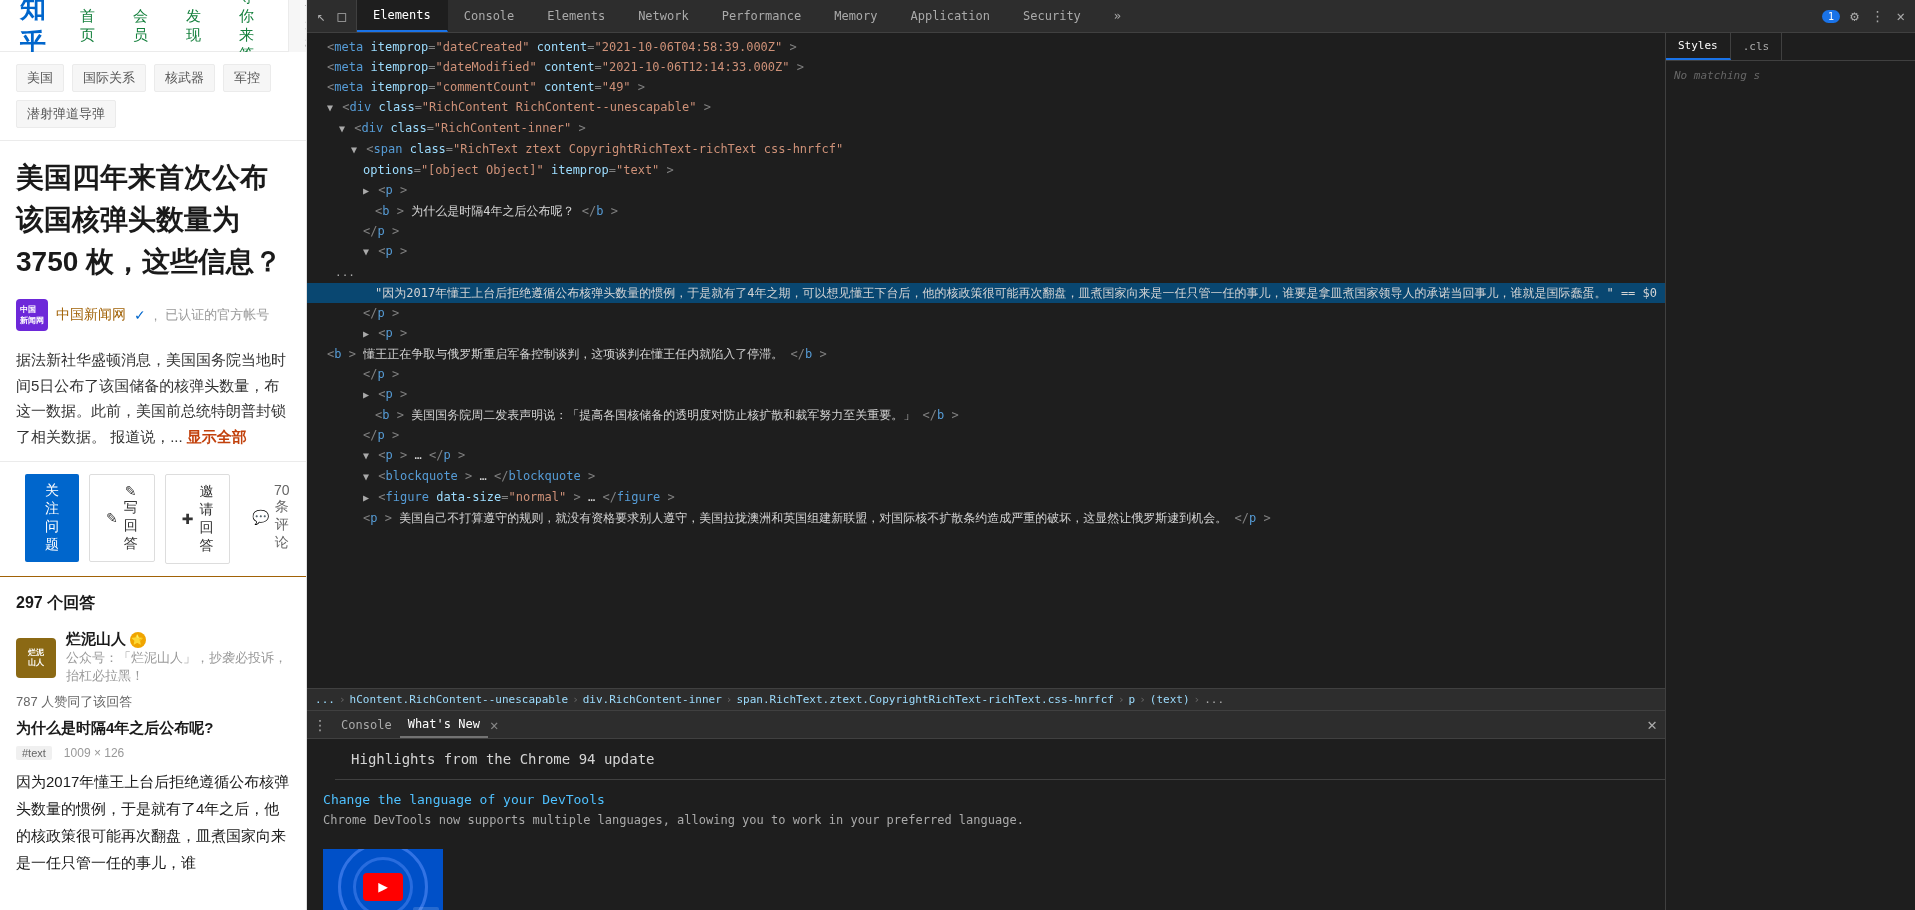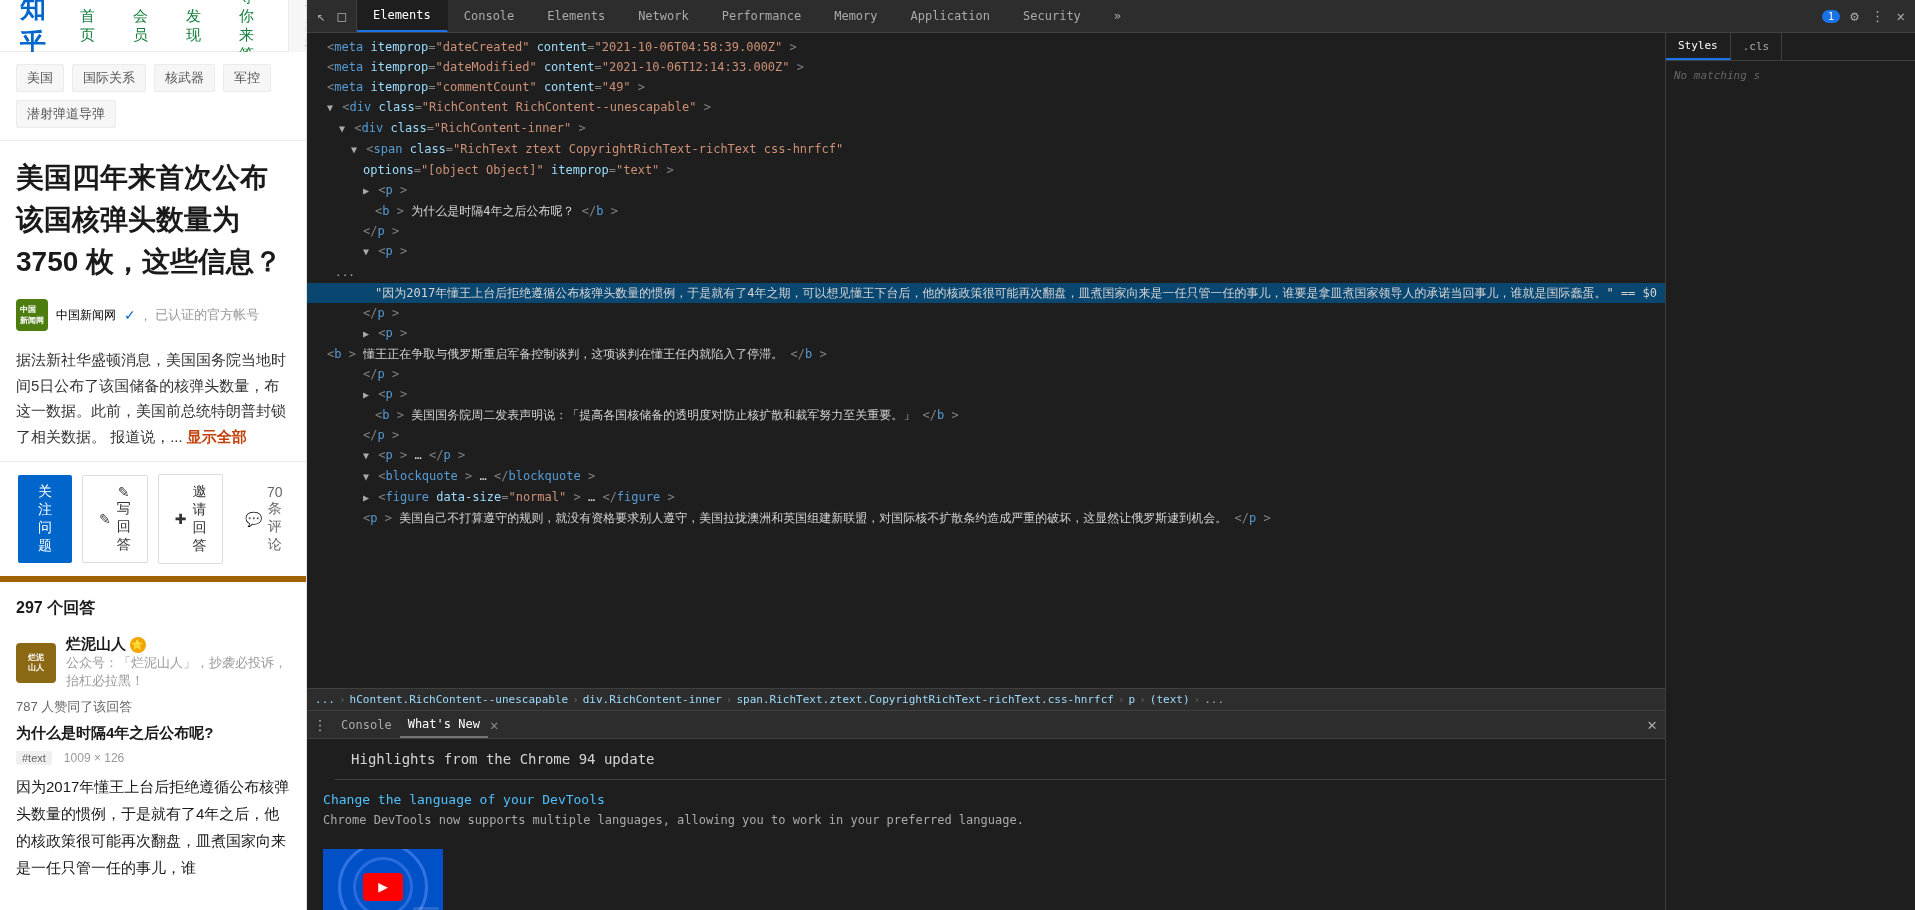--- a/index.html
+++ b/index.html
@@ -87,34 +87,34 @@
     .article-meta {
       display: flex;
       align-items: center;
       gap: 8px;
       padding: 8px 16px;
     }
 
     .author-avatar {
       width: 32px;
       height: 32px;
-      background: #4d7c0f;
+      background: #6d28d9;
       border-radius: 4px;
       display: flex;
       align-items: center;
       justify-content: center;
       font-size: 10px;
       color: white;
       font-weight: bold;
       flex-shrink: 0;
     }
 
     .author-name {
-      color: #000000;
-      font-size: 12px;
+      color: #a16207;
+      font-size: 14px;
     }
 
     .verified-icon {
       color: #0066cc;
       font-size: 14px;
     }
 
     .author-desc {
       color: #999;
       font-size: 13px;
@@ -129,24 +129,24 @@
 
     .show-all {
       color: #c2410c;
       cursor: pointer;
       font-weight: bold;
     }
 
     .action-bar {
       display: flex;
       gap: 10px;
-      padding: 12px 18px;
+      padding: 12px 25px;
       border-top: 1px solid #ebebeb;
-      border-bottom: 6px solid #a16207;
-      align-items: center;
+      border-bottom: 1px solid #a16207;
+      align-items: flex-start;
     }
 
     .btn-follow {
       background: #0066cc;
       color: white;
       border: none;
       border-radius: 2px;
       padding: 8px 20px;
       font-size: 14px;
       cursor: pointer;

